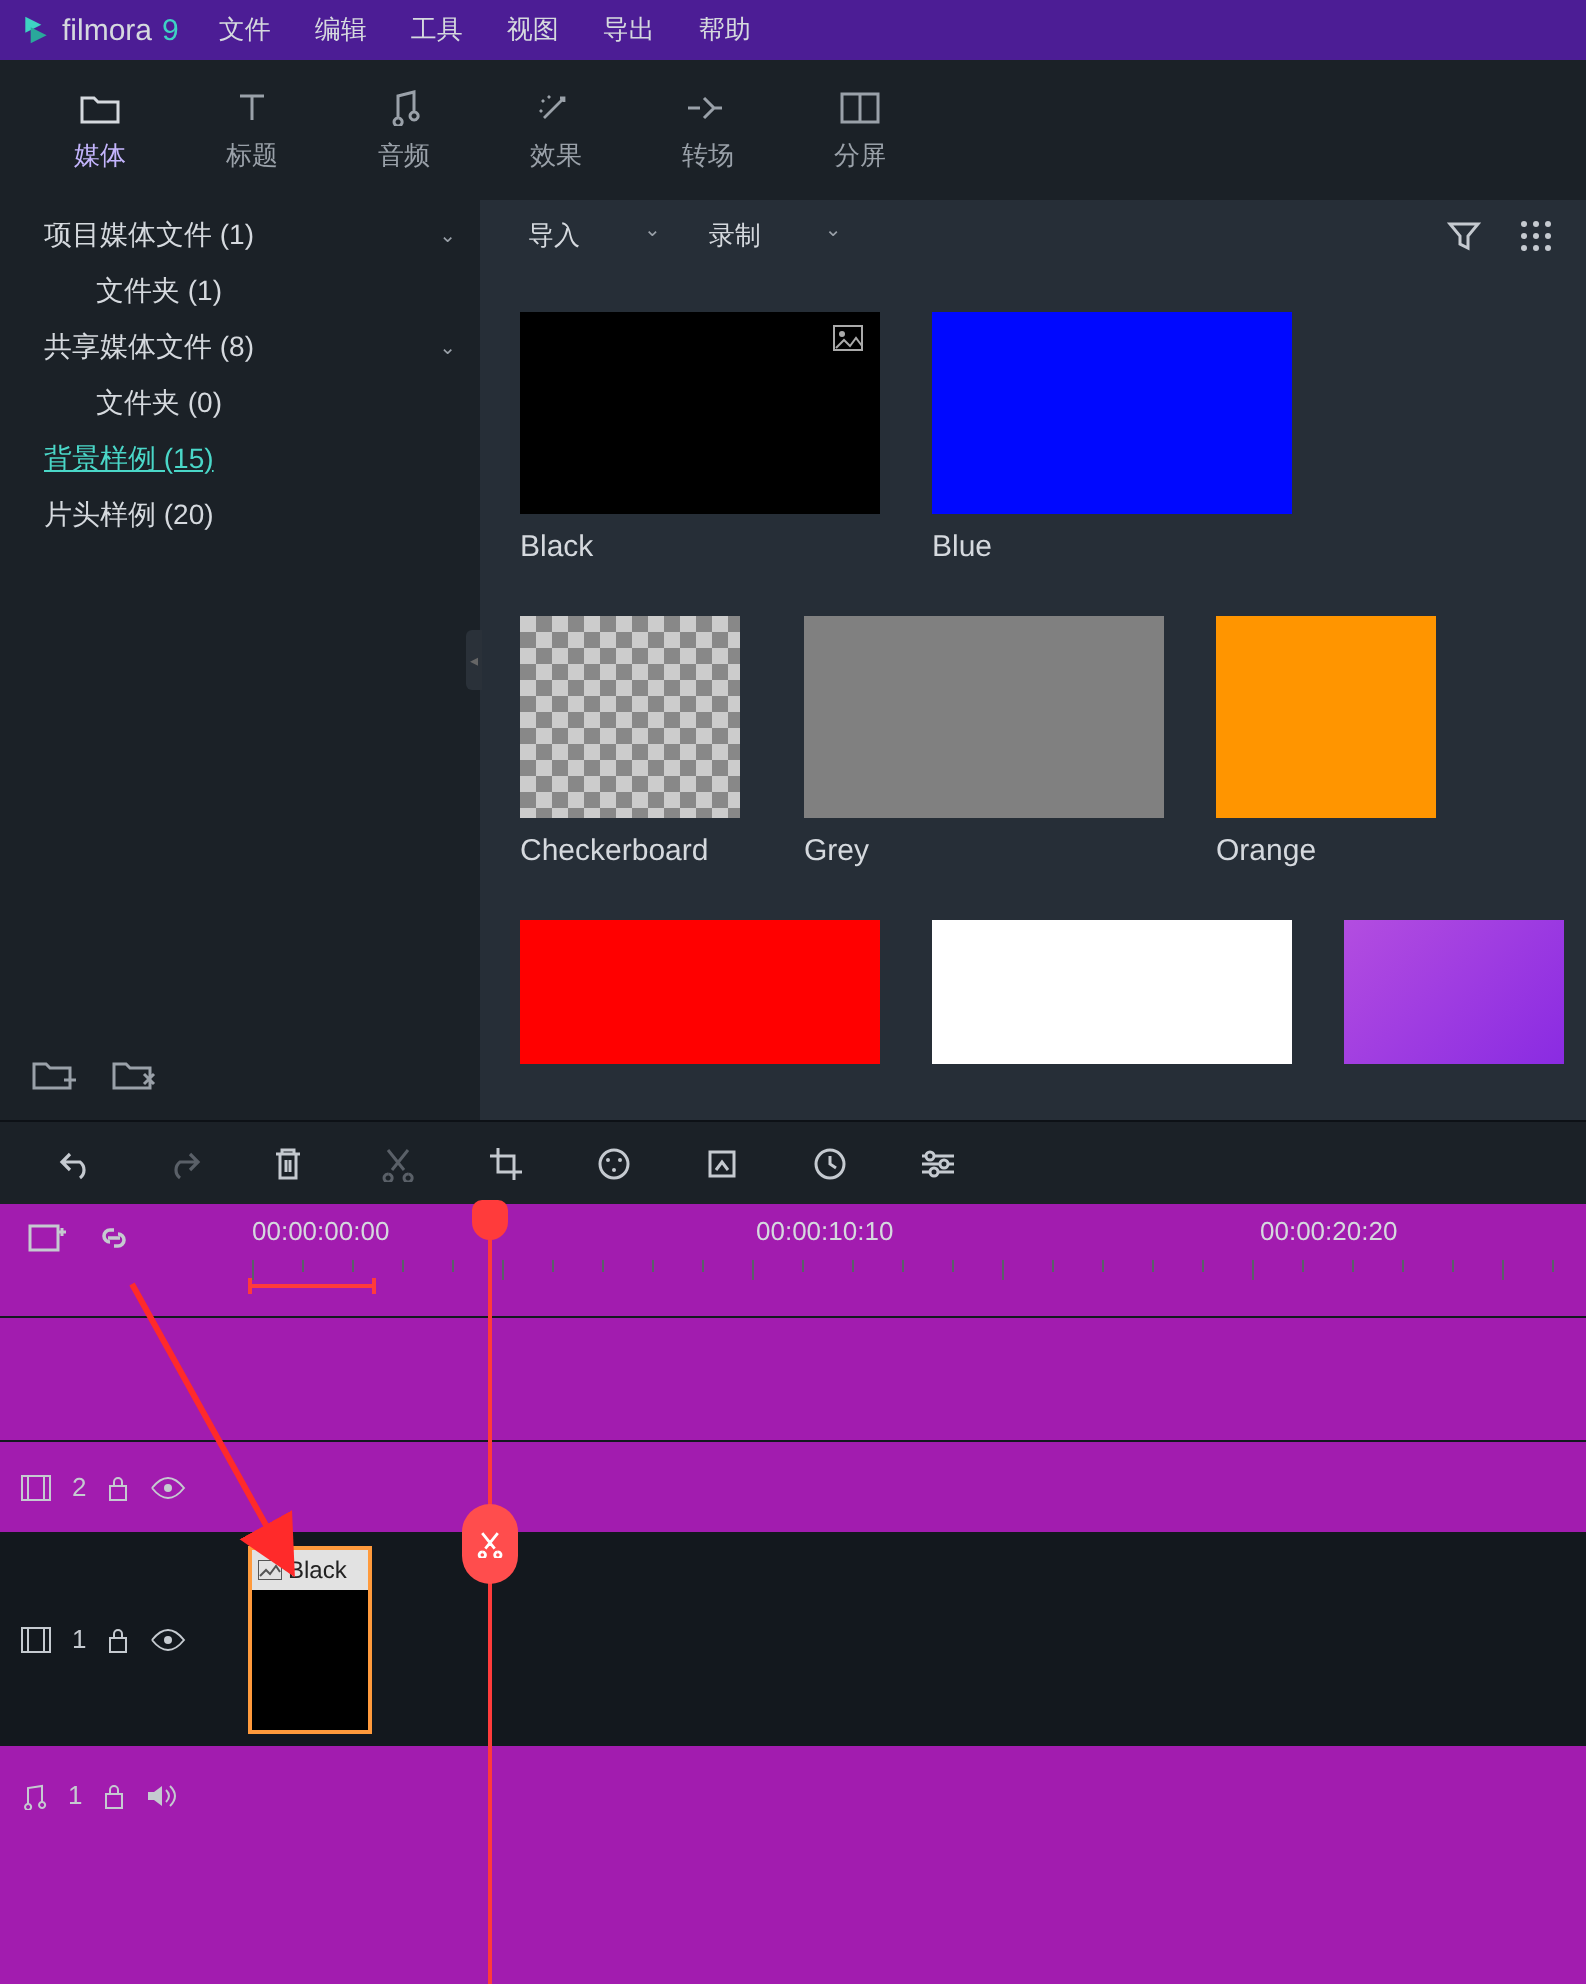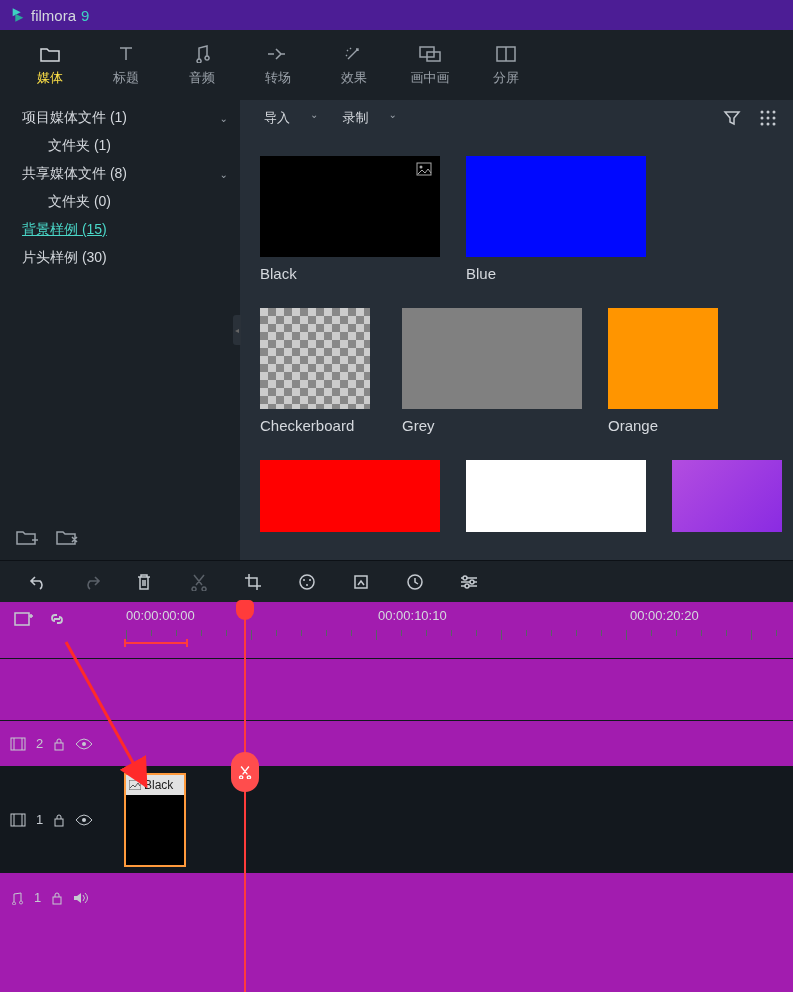--- a/index.html
+++ b/index.html
@@ -8,38 +8,38 @@
 
 .titlebar { height: 30px; display: flex; align-items: center; padding-left: 10px; background: #4c1d95; gap: 20px; }
 .logo { display: flex; align-items: center; gap: 5px; font-size: 15px; }
 .logo-icon { width: 16px; height: 16px; }
 .menu-items { display: flex; gap: 22px; }
 .menu-item { cursor: pointer; }
 
 
 .tabrow { height: 70px; display: flex; align-items: center; padding-left: 12px; gap: 0; background: #1b2127; }
 .tab { width: 76px; text-align: center; cursor: pointer; color: #9aa1a9; }
-.tab.active { color: #fde047; }
+.tab.active { color: #c4b5fd; }
 .tab .tab-icon { height: 22px; display: flex; align-items: center; justify-content: center; margin-bottom: 4px; font-size: 18px; }
 .tab-label { font-size: 13px; }
 
 
 .main { display: flex; height: 460px; }
 .sidebar { width: 240px; background: #1b2127; padding-top: 4px; position: relative; }
 .side-item { padding: 5px 12px 5px 22px; display: flex; justify-content: space-between; align-items: center; cursor: pointer; font-size: 14px; }
 .side-item.indent { padding-left: 48px; }
 .side-item.selected span:first-child { color: #4ad7c8; text-decoration: underline; }
 .chevron { font-size: 10px; color: #9aa1a9; }
 .sidebar-bottom { position: absolute; bottom: 14px; left: 16px; display: flex; gap: 18px; color: #9aa1a9; }
 .folder-btn { cursor: pointer; font-size: 18px; }
 .handle { position: absolute; right: -1px; top: 215px; width: 8px; height: 30px; background: #2a3139; border-radius: 3px 0 0 3px; display: flex; align-items: center; justify-content: center; color: #666; font-size: 8px; cursor: pointer; }
 
 .content { flex: 1; background: #262e37; display: flex; flex-direction: column; }
 .content-toolbar { height: 36px; display: flex; align-items: center; padding: 0 16px; gap: 8px; }
-.tb-dd { display: flex; align-items: flex-start; gap: 20px; padding: 3px 8px; cursor: pointer; font-family: Liberation Serif, serif; }
+.tb-dd { display: flex; align-items: flex-start; gap: 32px; padding: 3px 8px; cursor: pointer; font-family: Liberation Serif, serif; }
 .tb-right { margin-left: auto; display: flex; gap: 18px; }
 .tb-ico { cursor: pointer; color: #c5cad0; }
 
 .grid { flex: 1; padding: 20px 10px 0 20px; display: flex; flex-wrap: wrap; gap: 26px 26px; align-content: flex-start; overflow: hidden; }
 .card { width: 180px; cursor: pointer; }
 .swatch { width: 180px; height: 101px; position: relative; }
 .swatch-label { margin-top: 8px; font-size: 15px; }
 .checker { background-image:
   linear-gradient(45deg,#888 25%,transparent 25%),
   linear-gradient(-45deg,#888 25%,transparent 25%),
@@ -91,20 +91,28 @@
 
 <div class="titlebar">
   <div class="logo">
     <svg class="logo-icon" viewBox="0 0 24 24">
         <path fill="#3ed2c3" d="M4 2 L16 8 L4 14 Z"></path>
         <path fill="#2aa89b" d="M8 10 L20 16 L8 22 Z"></path>
       </svg>
     <span>filmora</span>
       <span style="color:#3ed2c3">9</span>
   </div>
+  <div class="menu-items">
+    <span class="menu-item">文件</span>
+    <span class="menu-item">编辑</span>
+    <span class="menu-item">工具</span>
+    <span class="menu-item">视图</span>
+    <span class="menu-item">导出</span>
+    <span class="menu-item">帮助</span>
+  </div>
 </div>
 
 <div class="tabrow">
   <div class="tab active">
     <div class="tab-icon">
         <svg width="20" height="16" viewBox="0 0 20 16">
           <path fill="none" stroke="#d5d9de" stroke-width="1.5" d="M1 3 h6 l2 2 h10 v10 h-18 z"></path>
         </svg>
       </div>
     <div class="tab-label">媒体</div>
@@ -120,42 +128,33 @@
   <div class="tab">
     <div class="tab-icon">
         <svg width="18" height="18" viewBox="0 0 18 18">
           <path fill="none" stroke="#9aa1a9" stroke-width="1.5" d="M6 14 a2 2 0 1 0 0.1 0 M6 14 V3 l8 -2 v10 a2 2 0 1 0 0.1 0"></path>
         </svg>
       </div>
     <div class="tab-label">音频</div>
   </div>
   <div class="tab">
     <div class="tab-icon">
+        <svg width="20" height="18" viewBox="0 0 20 18">
+          <path fill="none" stroke="#9aa1a9" stroke-width="1.4" d="M4 14 l10 -10 m-2 0 h2 v2 M3 6 l1 -1 M6 3 l1 1 M2 10 l1 1"></path>
+        </svg>
+      </div>
+    <div class="tab-label">效果</div>
+  </div>
+  <div class="tab">
+    <div class="tab-icon">
         <svg width="22" height="16" viewBox="0 0 22 16">
           <path fill="none" stroke="#9aa1a9" stroke-width="1.5" d="M1 8 h6 m2 -5 l5 5 -5 5 m5 -5 h4"></path>
         </svg>
       </div>
     <div class="tab-label">转场</div>
-  </div>
-  <div class="tab">
-    <div class="tab-icon">
-        <svg width="20" height="18" viewBox="0 0 20 18">
-          <path fill="none" stroke="#9aa1a9" stroke-width="1.4" d="M4 14 l10 -10 m-2 0 h2 v2 M3 6 l1 -1 M6 3 l1 1 M2 10 l1 1"></path>
-        </svg>
-      </div>
-    <div class="tab-label">效果</div>
-  </div>
-  <div class="tab">
-    <div class="tab-icon">
-        <svg width="22" height="16" viewBox="0 0 22 16">
-          <rect x="1" y="1" width="14" height="10" fill="none" stroke="#9aa1a9" stroke-width="1.5"></rect>
-          <rect x="8" y="6" width="13" height="9" fill="none" stroke="#9aa1a9" stroke-width="1.5"></rect>
-        </svg>
-      </div>
-    <div class="tab-label">画中画</div>
   </div>
   <div class="tab">
     <div class="tab-icon">
         <svg width="20" height="16" viewBox="0 0 20 16">
           <rect x="1" y="1" width="18" height="14" fill="none" stroke="#9aa1a9" stroke-width="1.5"></rect>
           <line x1="10" y1="1" x2="10" y2="15" stroke="#9aa1a9" stroke-width="1.5"></line>
         </svg>
       </div>
     <div class="tab-label">分屏</div>
   </div>
@@ -174,21 +173,21 @@
         <span>共享媒体文件 (8)</span>
         <span class="chevron">⌄</span>
       </div>
     <div class="side-item indent">
         <span>文件夹 (0)</span>
       </div>
     <div class="side-item selected">
         <span>背景样例 (15)</span>
       </div>
     <div class="side-item">
-        <span>片头样例 (30)</span>
+        <span>片头样例 (20)</span>
       </div>
 
     <div class="sidebar-bottom">
       <span class="folder-btn">
           <svg width="22" height="18" viewBox="0 0 22 18">
             <path fill="none" stroke="#9aa1a9" stroke-width="1.5" d="M1 4 h6 l2 2 h10 v10 h-18 z M16 12 h6 M19 9 v6"></path>
           </svg>
         </span>
       <span class="folder-btn">
           <svg width="22" height="18" viewBox="0 0 22 18">

